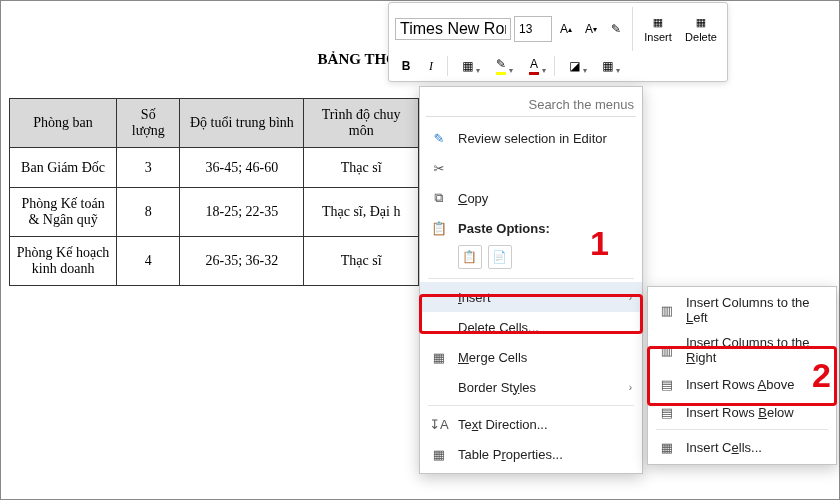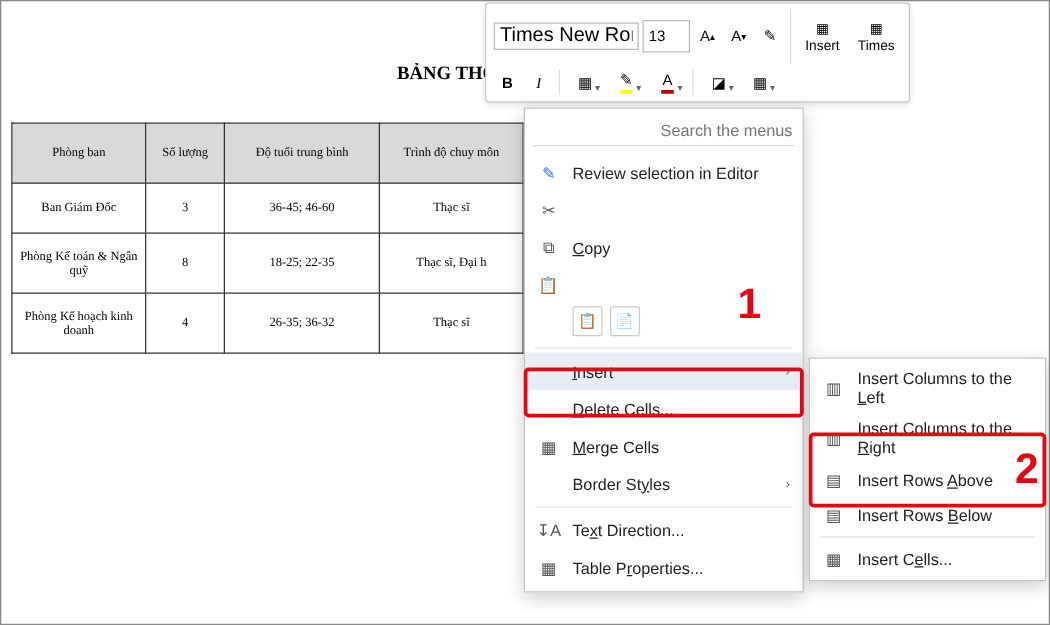--- a/index.html
+++ b/index.html
@@ -3,21 +3,21 @@
 <meta charset="utf-8">
 <style>
 * { box-sizing: border-box; margin: 0; padding: 0; }
 body { font-family: "Segoe UI", Arial, sans-serif; font-size: 13px; background: #f0f0f0; width: 840px; height: 500px; overflow: hidden; position: relative; }
 
 .doc-area { position: absolute; left: 0; top: 0; width: 840px; height: 500px; background: #fff; border: 1px solid #888; }
 
 .page { padding: 50px 8px 0 8px; }
 .page-title { text-align: center; font-weight: bold; font-family: "Times New Roman", serif; font-size: 15px; margin-bottom: 30px; }
 
-table.data { border-collapse: collapse; width: 410px; font-family: "Times New Roman", serif; font-size: 10px; }
+table.data { border-collapse: collapse; width: 410px; font-family: "Times New Roman", serif; font-size: 14px; }
 table.data th, table.data td { border: 1px solid #333; padding: 8px 6px; text-align: center; height: 40px; }
 table.data th { background: #d9d9d9; font-weight: normal; }
 table.data td.left { text-align: center; }
 table.data tr.tall td, table.data tr.tall th { height: 48px; }
 
 
 .mini-toolbar { position: absolute; left: 388px; top: 2px; background: #fff; border: 1px solid #c8c8c8; border-radius: 3px; padding: 4px 6px; box-shadow: 0 2px 6px rgba(0,0,0,.12); display: flex; flex-direction: column; gap: 4px; }
 .mini-row { display: flex; align-items: center; gap: 3px; }
 .font-combo { border: 1px solid #bbb; font-size: 16px; padding: 2px 4px; width: 116px; height: 22px; }
 .size-combo { border: 1px solid #bbb; font-size: 12px; padding: 12px 4px; width: 38px; height: 22px; }
@@ -96,21 +96,21 @@
     <button class="tb-btn">A<sup style="font-size:8px">▴</sup></button>
     <button class="tb-btn">A<sup style="font-size:8px">▾</sup></button>
     <button class="tb-btn">✎</button>
     <div class="big-sep"></div>
     <button class="big-btn">
       <span>▦</span>
       <span>Insert</span>
     </button>
     <button class="big-btn">
       <span>▦</span>
-      <span>Times</span>
+      <span>Delete</span>
     </button>
   </div>
   <div class="mini-row">
     <button class="tb-btn" style="font-weight:bold">B</button>
     <button class="tb-btn" style="font-style:italic;font-family:serif">I</button>
     <div class="sep"></div>
     <button class="tb-btn dd">▦</button>
     <button class="tb-btn dd">
         <span style="display:flex;flex-direction:column;align-items:center;gap:1px">✎<span class="highlight-swatch"></span></span>
       </button>
@@ -131,20 +131,21 @@
   </div>
   <div class="ctx-item">
     <span class="ctx-icon">✂</span>
   </div>
   <div class="ctx-item">
     <span class="ctx-icon">⧉</span>
     <span class="ctx-label"><u class="key">C</u>opy</span>
   </div>
   <div class="ctx-item" style="cursor:default">
     <span class="ctx-icon">📋</span>
+    <span class="ctx-label" style="font-weight:600">Paste Options:</span>
   </div>
   <div class="paste-icons">
     <div class="paste-chip">📋</div>
     <div class="paste-chip">📄</div>
   </div>
   <div class="ctx-sep"></div>
   <div class="ctx-item hl">
     <span class="ctx-icon"></span>
     <span class="ctx-label"><u class="key">I</u>nsert</span>
     <span class="ctx-arrow">›</span>

